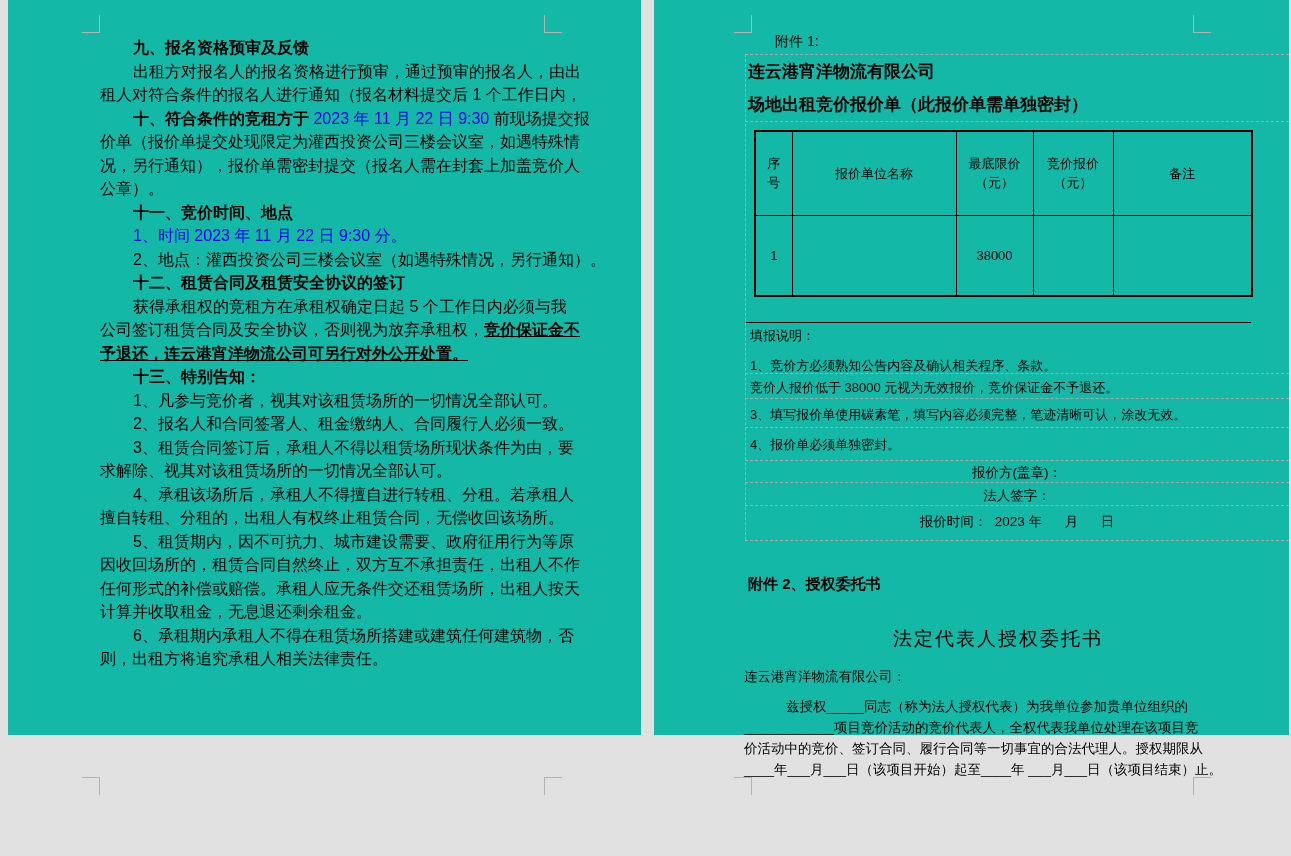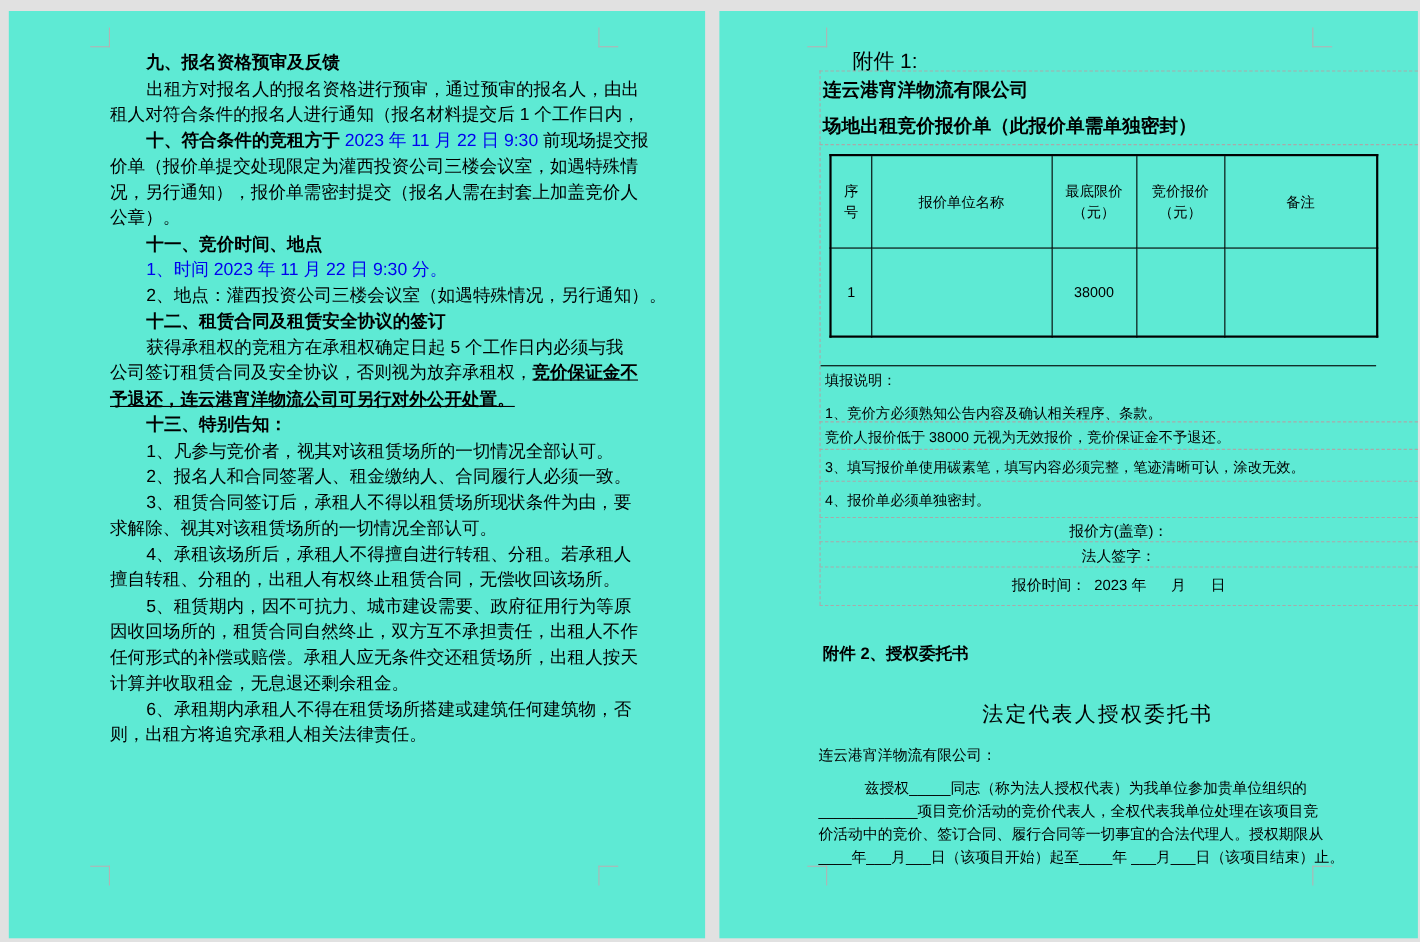--- a/index.html
+++ b/index.html
@@ -4,21 +4,21 @@
 <style>
   * { margin:0; padding:0; box-sizing:border-box; }
   html,body { width:1291px; height:856px; }
   body {
     position:relative;
     background:#e1e1e1;
     font-family:"Liberation Sans","DejaVu Sans",sans-serif;
     color:#000;
     overflow:hidden;
   }
-  .page { position:absolute; top:10px; height:843px; background:#5eead4; }
+  .page { position:absolute; top:0; height:735px; background:#14b8a6; }
   #pageL { left:8px;  width:633px; }
   #pageR { left:654px; width:635px; }
 
   
   .mark { position:absolute; width:18px; height:18px; border:0 solid #b3b3b3; }
   .mark.tl { border-right-width:1px;  border-bottom-width:1px; }
   .mark.tr { border-left-width:1px;   border-bottom-width:1px; }
   .mark.bl { border-right-width:1px;  border-top-width:1px; }
   .mark.br { border-left-width:1px;   border-top-width:1px; }
 
@@ -87,21 +87,21 @@
     <div class="ln">则，出租方将追究承租人相关法律责任。</div>
   </div>
 </div>
 
 <div class="page" id="pageR">
   <div class="mark tl" style="left:80px;  top:15px;"></div>
   <div class="mark tr" style="left:539px; top:15px;"></div>
   <div class="mark bl" style="left:80px;  top:777px;"></div>
   <div class="mark br" style="left:539px; top:777px;"></div>
 
-  <div class="abs" style="left:121px; top:33px; font-size:19px;">附件 1:</div>
+  <div class="abs" style="left:121px; top:33px; font-size:14px;">附件 1:</div>
 
   <div class="dashH" style="top:54px;"></div>
   <div class="dashV"></div>
   <div class="dashH" style="top:121px;"></div>
   <div class="solidH" style="top:322px;"></div>
   <div class="dashH" style="top:373px;"></div>
   <div class="dashH" style="top:398px;"></div>
   <div class="dashH" style="top:427px;"></div>
   <div class="dashH" style="top:460px;"></div>
   <div class="dashH" style="top:482px;"></div>

